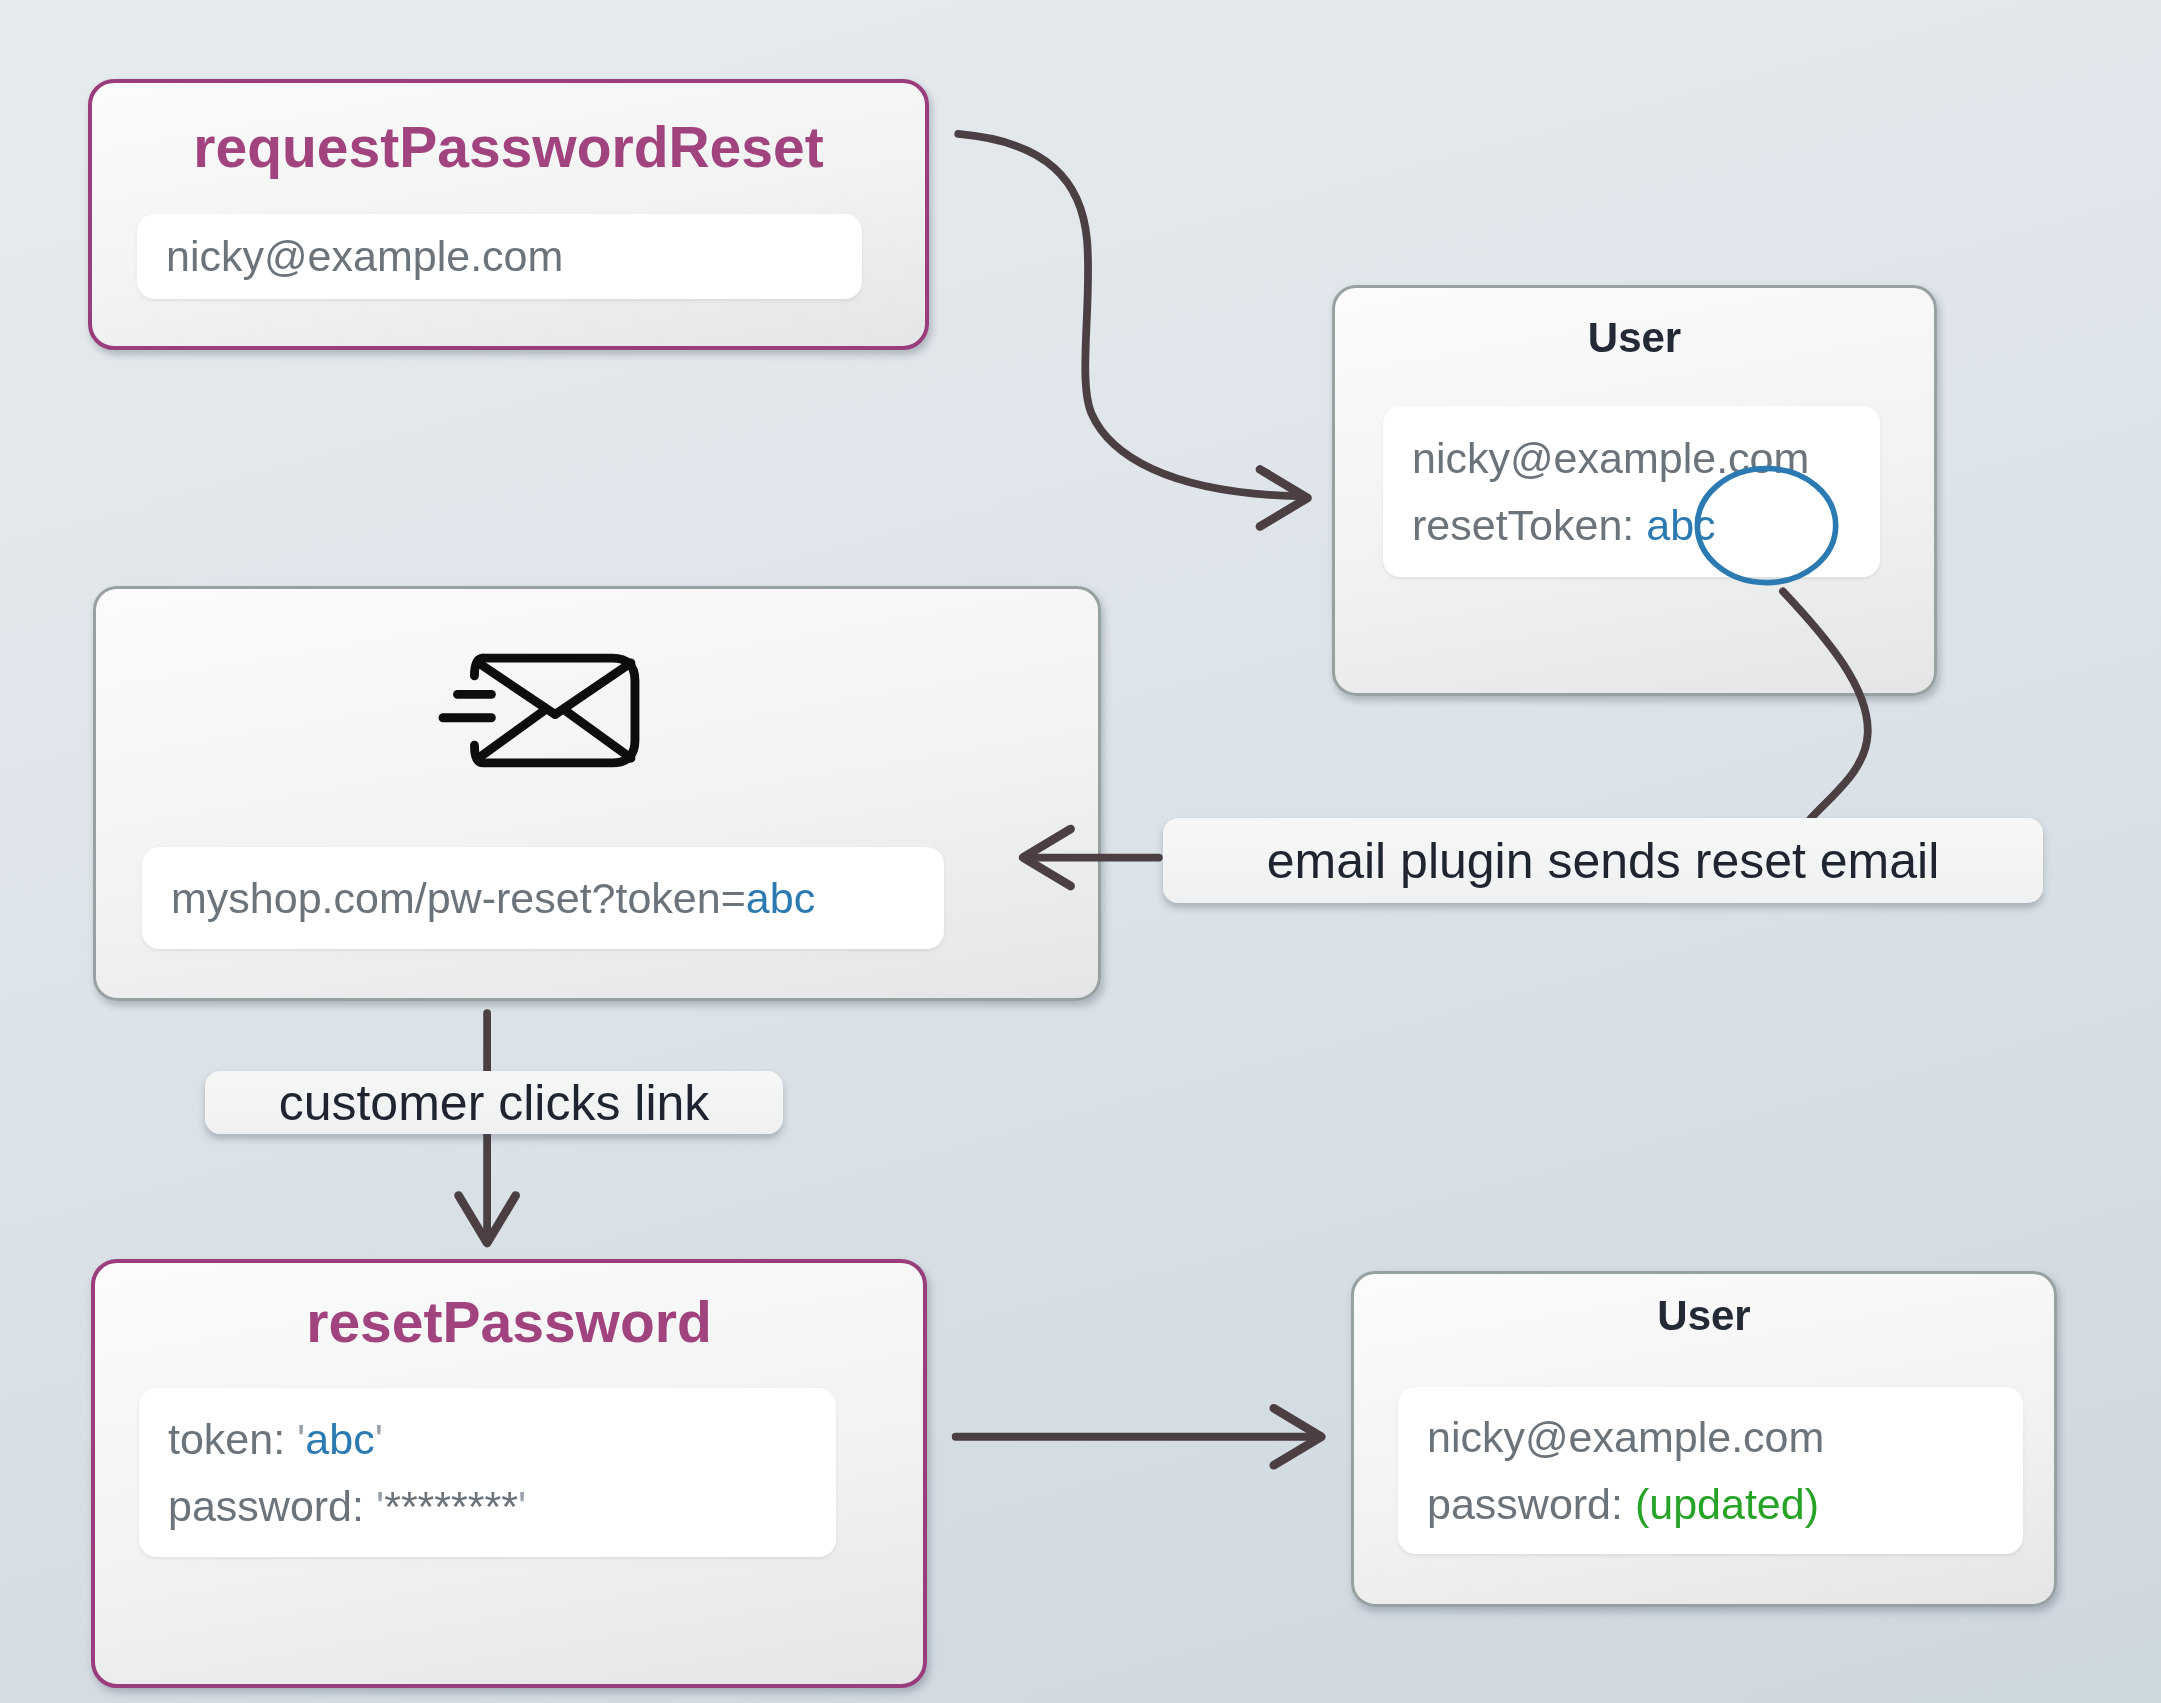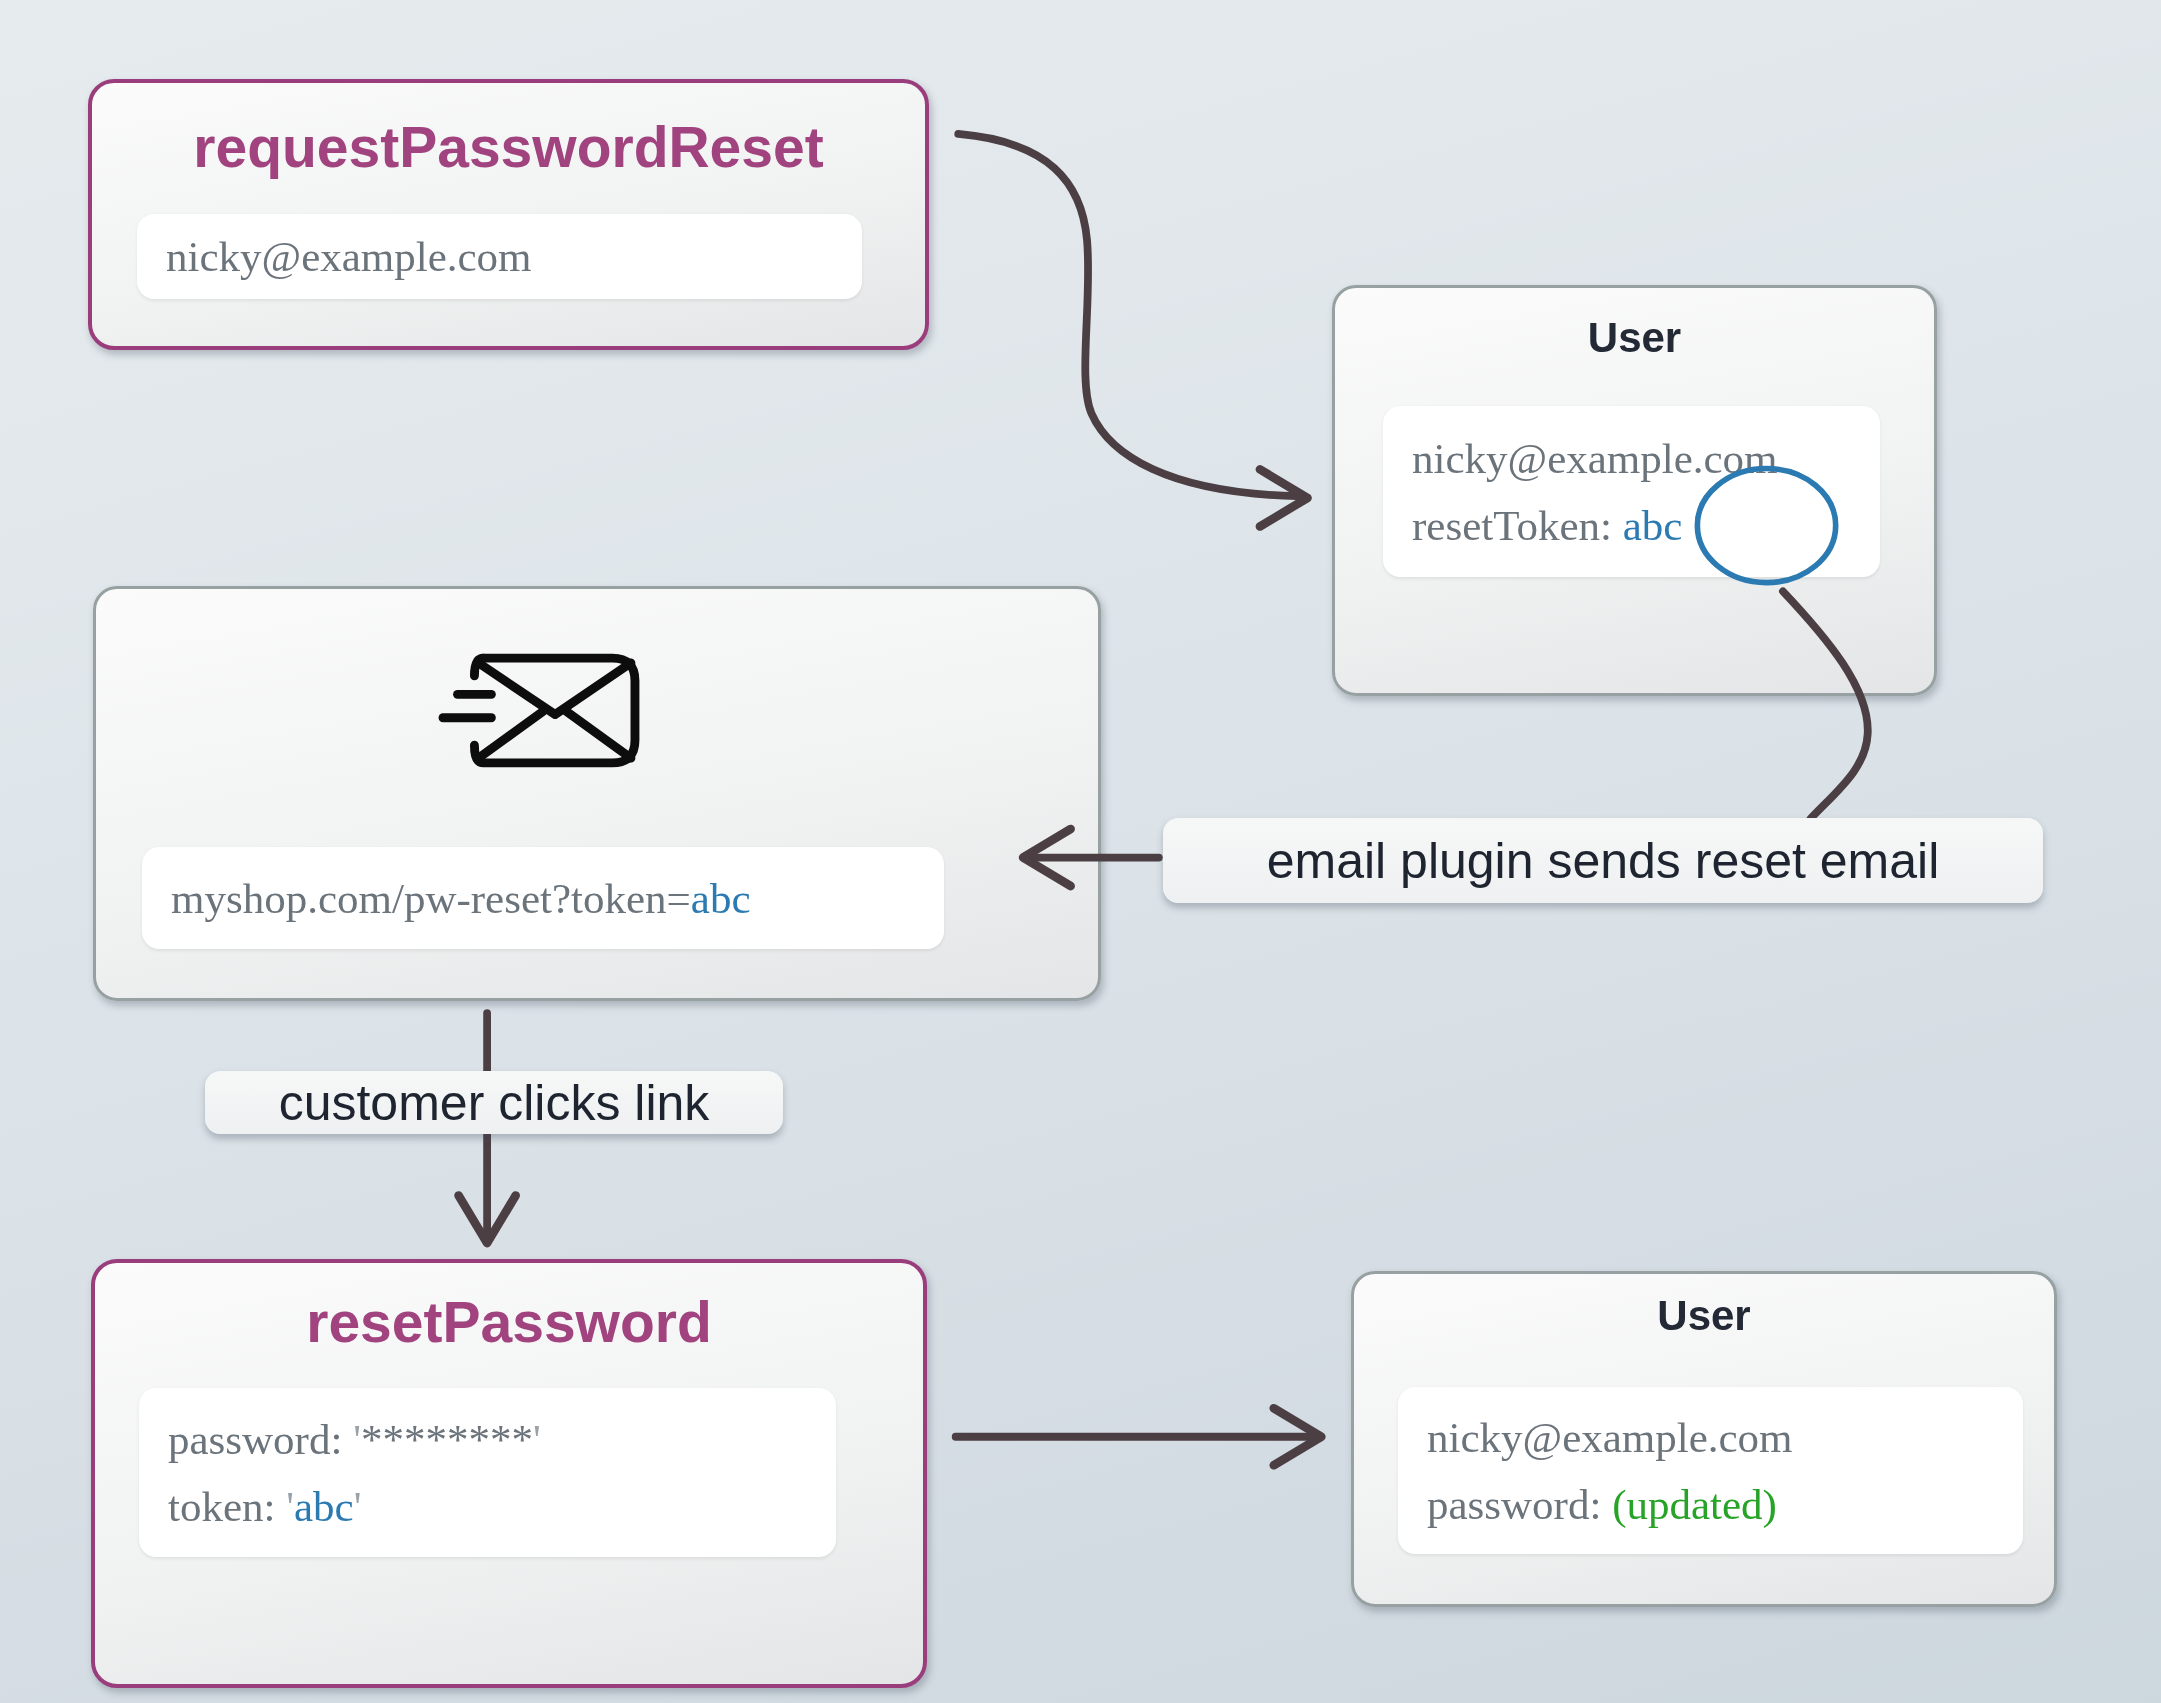--- a/index.html
+++ b/index.html
@@ -33,21 +33,21 @@
     position:absolute;left:0;right:0;text-align:center;
     font-weight:700;line-height:1.05;
   }
   .title-purple{color:var(--title-purple);font-size:57px;}
   .title-dark{color:var(--title-dark);font-size:42px;}
   .code-box{
     position:absolute;background:#ffffff;border-radius:17.3px;
     box-shadow:0 1.7px 3.5px rgba(0,0,0,.07);
     display:flex;flex-direction:column;justify-content:center;
     padding-left:29px;box-sizing:border-box;
-    font-family:Liberation Serif, serif;font-size:43px;color:var(--code-gray);
+    font-family:Liberation Sans, sans-serif;font-size:43px;color:var(--code-gray);
     white-space:pre;
   }
   .code-line{line-height:67px;}
   .tok-blue{color:var(--token-blue);}
   .tok-green{color:var(--updated-green);}
   .tok-quote{color:var(--quote-gray);}
   .pill{
     position:absolute;box-sizing:border-box;border-radius:15.6px;
     background:linear-gradient(180deg,#f6f8f8 0%,#eef0f1 100%);
     box-shadow:0 4.3px 7.8px rgba(60,70,85,.30);
@@ -97,22 +97,22 @@
       <path d="M 2,84 L 62,84"></path>
     </svg>
     <div class="code-box" style="left:46px;top:258px;width:802px;height:102px;">
       <div class="code-line"><span>myshop.com/pw-reset?token=</span><span class="tok-blue">abc</span></div>
     </div>
   </div>
 
   <div class="card purple" style="left:91px;top:1259px;width:836px;height:429px;">
     <div class="card-title title-purple" style="top:30px;">resetPassword</div>
     <div class="code-box" style="left:44px;top:125px;width:697px;height:169px;">
+      <div class="code-line"><span>token: </span><span class="tok-quote">'</span><span class="tok-blue">abc</span><span class="tok-quote">'</span></div>
       <div class="code-line"><span>password: </span><span class="tok-quote">'</span><span>********</span><span class="tok-quote">'</span></div>
-      <div class="code-line"><span>token: </span><span class="tok-quote">'</span><span class="tok-blue">abc</span><span class="tok-quote">'</span></div>
     </div>
   </div>
 
   <div class="card gray" style="left:1351px;top:1271px;width:706px;height:336px;">
     <div class="card-title title-dark" style="top:20px;">User</div>
     <div class="code-box" style="left:44px;top:113px;width:625px;height:167px;">
       <div class="code-line">nicky@example.com</div>
       <div class="code-line"><span>password: </span><span class="tok-green">(updated)</span></div>
     </div>
   </div>

